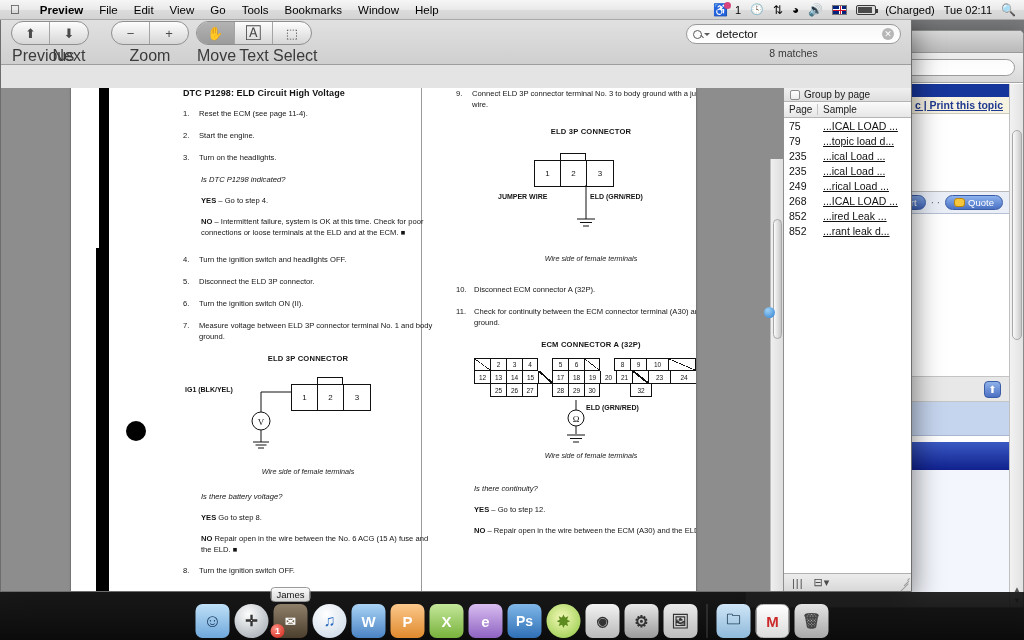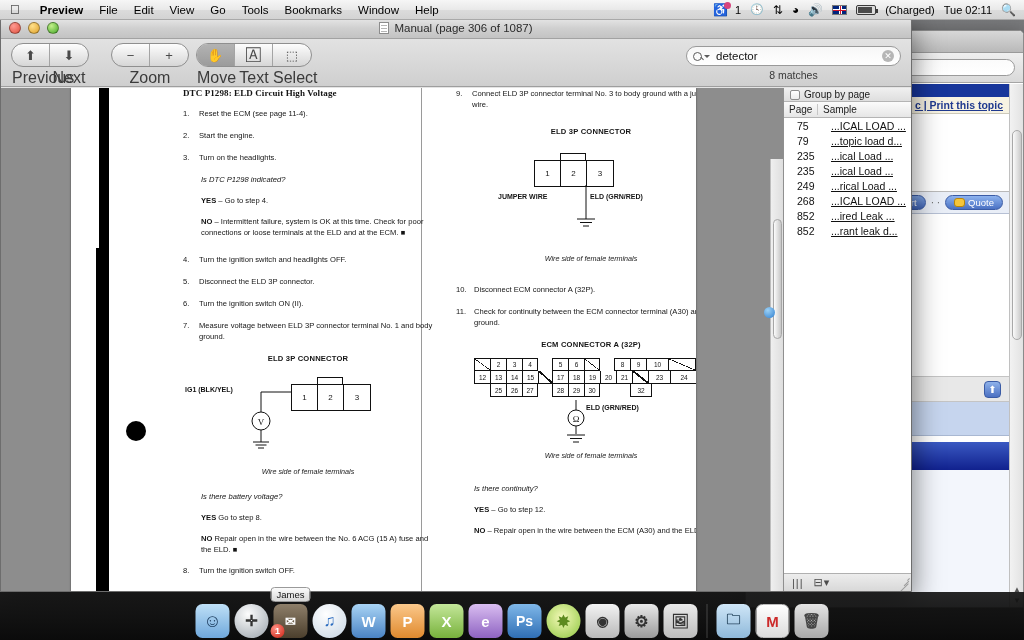--- a/index.html
+++ b/index.html
@@ -122,21 +122,21 @@
   .paper { position:absolute; left:70px; top:0; width:625px; height:505px; background:#fff;
     box-shadow:0 0 2px rgba(0,0,0,.5); overflow:hidden; }
   .blackbar { position:absolute; left:28px; top:0; width:10px; height:505px; background:#000; }
   .blackbar.b2 { left:25px; top:160px; width:9px; height:345px; }
   .blackdot { position:absolute; left:55px; top:333px; width:20px; height:20px; border-radius:50%;
     background:#000; }
   .col { position:absolute; top:0; font-size:7.6px; color:#141414; line-height:11px; }
   .colL { left:112px; width:250px; }
   .colR { left:385px; width:270px; }
   .divider { position:absolute; left:350px; top:0; width:1px; height:505px; background:#9a9a9a; }
-  .hdr { font-weight:bold; font-size:9px; margin-bottom:9px; letter-spacing:.1px;font-family:Liberation Serif, serif; }
+  .hdr { font-weight:bold; font-size:9px; margin-bottom:9px; letter-spacing:.1px; }
   .step { display:flex; margin-bottom:11px; }
   .step .n { width:16px; flex:none; }
   .q { font-style:italic; margin:10px 0 10px 18px; }
   .ans { margin:0 0 10px 18px; }
   .ans b { font-weight:bold; }
   .ctitle { font-weight:bold; font-size:7.6px; text-align:center; margin:9px 0 6px 0; letter-spacing:.2px;}
   .caption { text-align:center; font-size:7.2px; margin-top:8px; color:#222;font-style:italic; }
 
   
   .conn3 { position:relative; height:40px; }
@@ -154,21 +154,21 @@
   .resbar { height:14px; background:linear-gradient(180deg,#f0f0f0,#dedede); border-bottom:1px solid #b4b4b4;
     display:flex; align-items:center; padding-left:6px; gap:4px; font-size:10px; color:#1a1a1a; }
   .chk { width:10px;height:10px;border:1px solid #8d8d8d; background:linear-gradient(180deg,#fff,#ececec);
     border-radius:2px; flex:none;}
   .reshead { display:flex; height:16px; background:linear-gradient(180deg,#fbfbfb,#e6e6e6);
     border-bottom:1px solid #b4b4b4; font-size:10px; color:#222; align-items:center; }
   .reshead .c1 { width:34px; padding-left:5px; border-right:1px solid #c6c6c6; }
   .reshead .c2 { padding-left:5px; }
   .reslist { flex:1; overflow:hidden; }
   .resrow { display:flex; height:15px; align-items:center; font-size:10.5px; color:#111; }
-  .resrow .c1 { width:34px; padding-left:5px; flex:none;margin-left:8px; }
+  .resrow .c1 { width:34px; padding-left:5px; flex:none; }
   .resrow .c2 { padding-left:5px; white-space:nowrap; overflow:hidden;text-decoration:underline; }
   .resfoot { height:18px; background:linear-gradient(180deg,#ededed,#d8d8d8); border-top:1px solid #b0b0b0;
     display:flex; align-items:center; gap:10px; padding-left:8px; }
   .icn-col { font-size:11px; color:#4c4c4c; letter-spacing:1px;}
   #prevscroll { position:absolute; right:128px; top:71px; bottom:0; width:13px;
     background:linear-gradient(90deg,#efefef,#dedede); border-left:1px solid #bdbdbd; }
   #prevthumb { position:absolute; left:2px; top:60px; width:9px; height:120px; border-radius:5px;
     background:linear-gradient(90deg,#fcfcfc,#c6c6c6); border:1px solid #a6a6a6; }
   .bluebead { position:absolute; left:-7px; top:148px; width:11px; height:11px; border-radius:50%;
     background:radial-gradient(circle at 35% 30%,#9dd2f6,#2f7fd0); }
@@ -229,29 +229,20 @@
     </div>
     <div class="vscroll">
       <div class="vthumb"></div>
       <div class="sarrow" style="bottom:12px;">▲</div>
       <div class="sarrow" style="bottom:1px;">▼</div>
     </div>
   </div>
 
   <div id="preview">
 
-    <div id="titlebar">
-      <div class="traffic">
-        <div class="tl red"></div>
-        <div class="tl yellow"></div>
-        <div class="tl green"></div>
-      </div>
-      <span class="doc-icon"></span>
-      <span>Manual (page 306 of 1087)</span>
-    </div>
 
     <div id="toolbar">
       <div class="tgroup" style="left:10px;">
         <div class="tseg">
           <div class="tbtn">⬆</div>
           <div class="tbtn">⬇</div>
         </div>
         <div class="tlabels">
           <span>Previous</span>
           <span>Next</span>

